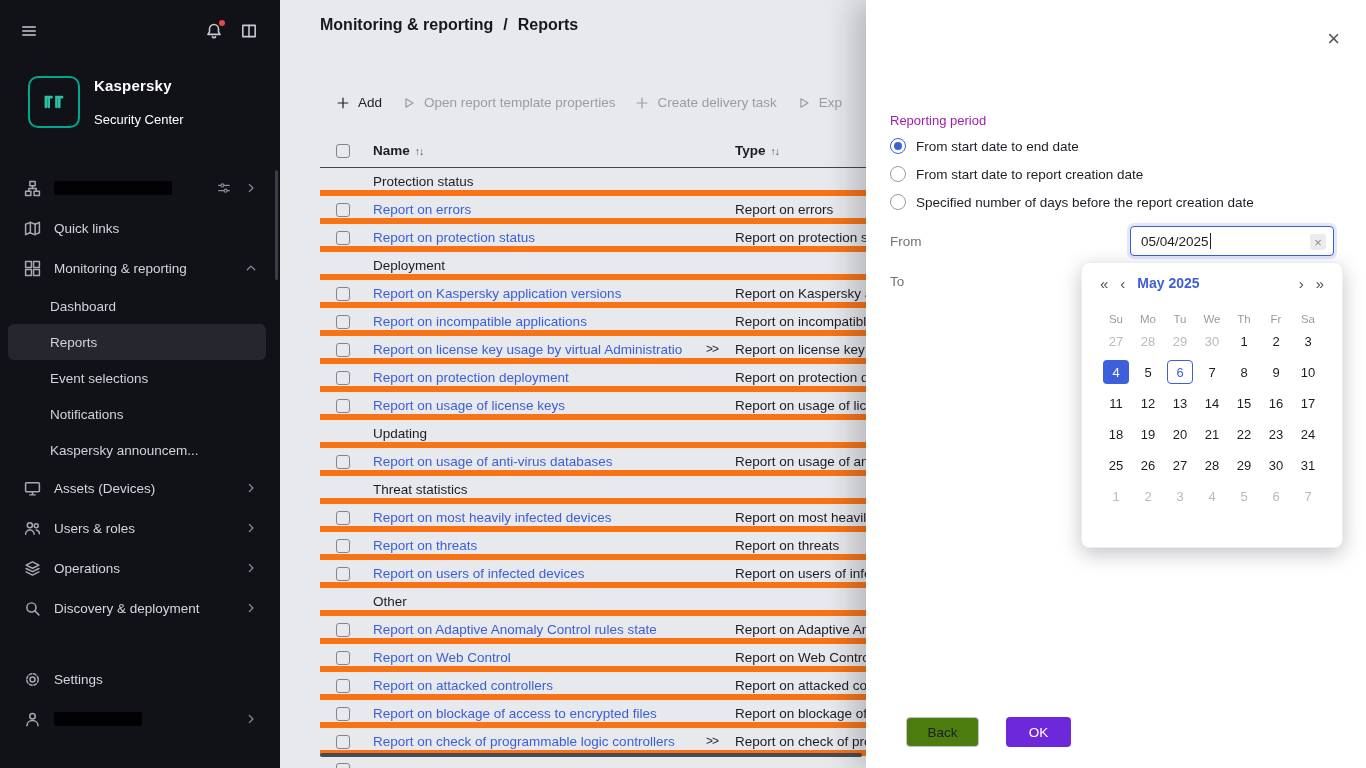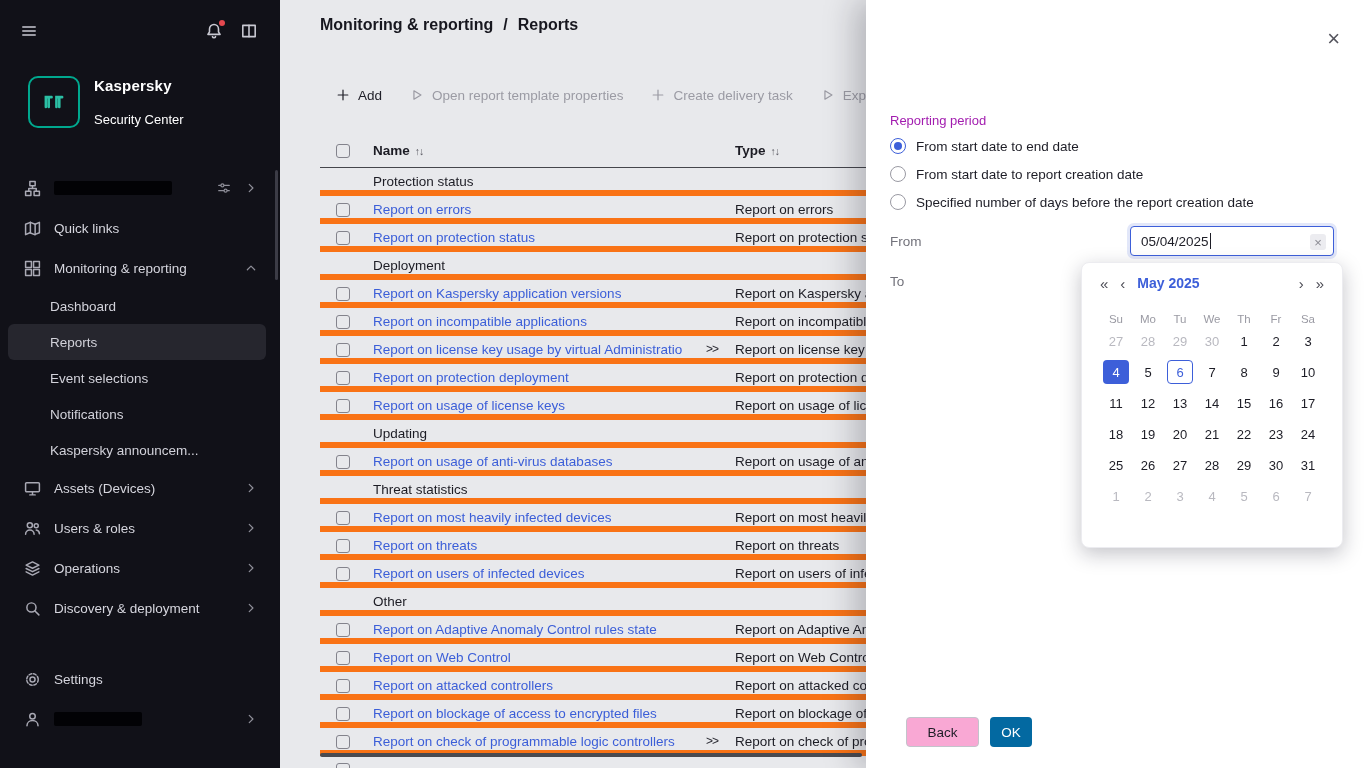--- a/index.html
+++ b/index.html
@@ -27,21 +27,21 @@
 .side-item .trail{width:14px;height:14px;color:#8f8f99}
 .side-item.gap{margin-top:31px}
 .side-sub{height:36px;display:flex;align-items:center;padding-left:50px;cursor:pointer;color:#d2d2da}
 .side-sub.sel{background:#26262e;border-radius:6px;margin:0 14px 0 8px;padding-left:42px}
 .redact{width:118px;height:14px;background:#020205;border-radius:2px}
 .redact.small{width:88px}
 .side-scrollbar{position:absolute;right:2px;top:170px;width:3px;height:110px;background:#3c3c46;border-radius:2px;cursor:pointer}
 
 .main{position:absolute;left:280px;top:0;right:0;bottom:0;background:#e8e9ec;z-index:1}
 .breadcrumb{position:absolute;left:40px;top:16px;font-size:16px;font-weight:700;color:#17171f;display:flex;gap:10px}
-.toolbar{position:absolute;left:56px;top:80px;display:flex;gap:28px;align-items:center;height:30px}
+.toolbar{position:absolute;left:56px;top:80px;display:flex;gap:20px;align-items:flex-end;height:30px}
 .tbtn{display:flex;align-items:center;gap:8px;cursor:pointer;color:#21212a;white-space:nowrap}
 .tbtn .ic{width:14px;height:14px}
 .tbtn.dis{color:#9b9ba4;cursor:default}
 .table{position:absolute;left:40px;top:135px;right:0;bottom:0;overflow:hidden}
 .thead{height:33px;position:relative;border-bottom:1px solid #45464c;font-weight:700}
 .thead .cb{top:9px}
 .th-name{position:absolute;left:53px;top:8px}
 .th-type{position:absolute;left:415px;top:8px}
 .sort{font-size:10.5px;color:#5c5c64;margin-left:5px;letter-spacing:-1px;font-weight:400}
 .trow{height:28px;position:relative;border-bottom:6px solid #f97316}
@@ -72,22 +72,22 @@
 .nav{color:#4c4c55;cursor:pointer;font-size:15px;line-height:1}
 .cal-title{flex:1;text-align:left;color:#3d5fd9;font-weight:700;font-size:14px;cursor:pointer}
 .weekdays{display:grid;grid-template-columns:repeat(7,32px);justify-content:center;margin-top:22px}
 .wd{text-align:center;font-size:11.5px;color:#9a9aa3}
 .days{display:grid;grid-template-columns:repeat(7,32px);justify-content:center;margin-top:4px;row-gap:7px}
 .day{height:24px;margin:0 3px;display:flex;align-items:center;justify-content:center;font-size:13px;color:#1d1d26;border-radius:4px;cursor:pointer}
 .day.mut{color:#b9b9c0}
 .day.sel{background:#3d5fd9;color:#fff}
 .day.today{border:1px solid #3d5fd9;color:#3d5fd9}
 .btn{position:absolute;top:717px;height:30px;border-radius:4px;font-size:13.5px;cursor:pointer;font-family:inherit}
-.btn.back{left:40px;width:73px;background:#f9a8d4;border:1px solid #c3c3cb;color:#1d1d26}
-.btn.ok{left:124px;width:42px;background:#0369a1;border:none;color:#fff}
+.btn.back{left:40px;width:73px;background:#4d7c0f;border:1px solid #c3c3cb;color:#1d1d26}
+.btn.ok{left:140px;width:65px;background:#6d28d9;border:none;color:#fff}
 </style>
 </head>
 <body>
 
 <div class="sidebar">
   <div class="side-top">
     <div class="icon-btn"><span class="ic">
           <svg viewBox="0 0 16 16" fill="none" stroke="currentColor" stroke-width="1.4" stroke-linecap="round" stroke-linejoin="round">
             <path d="M2.5 4.5h11M2.5 8h11M2.5 11.5h11"></path>
           </svg>

